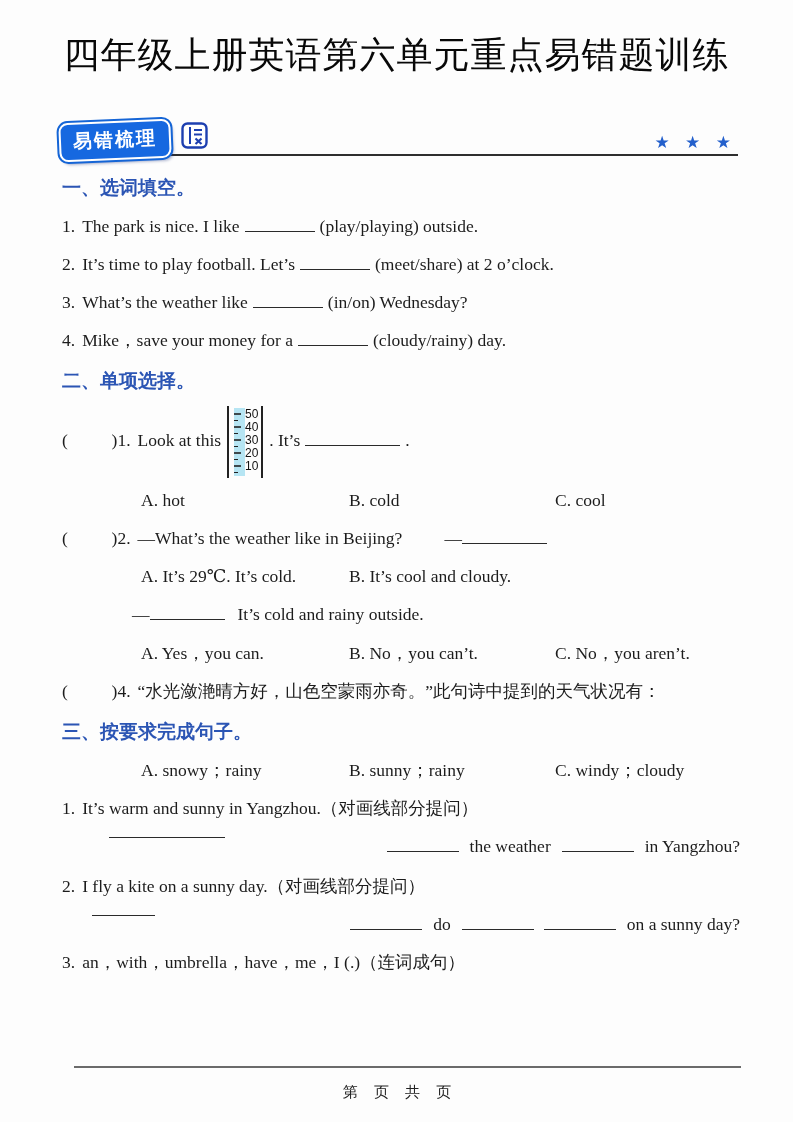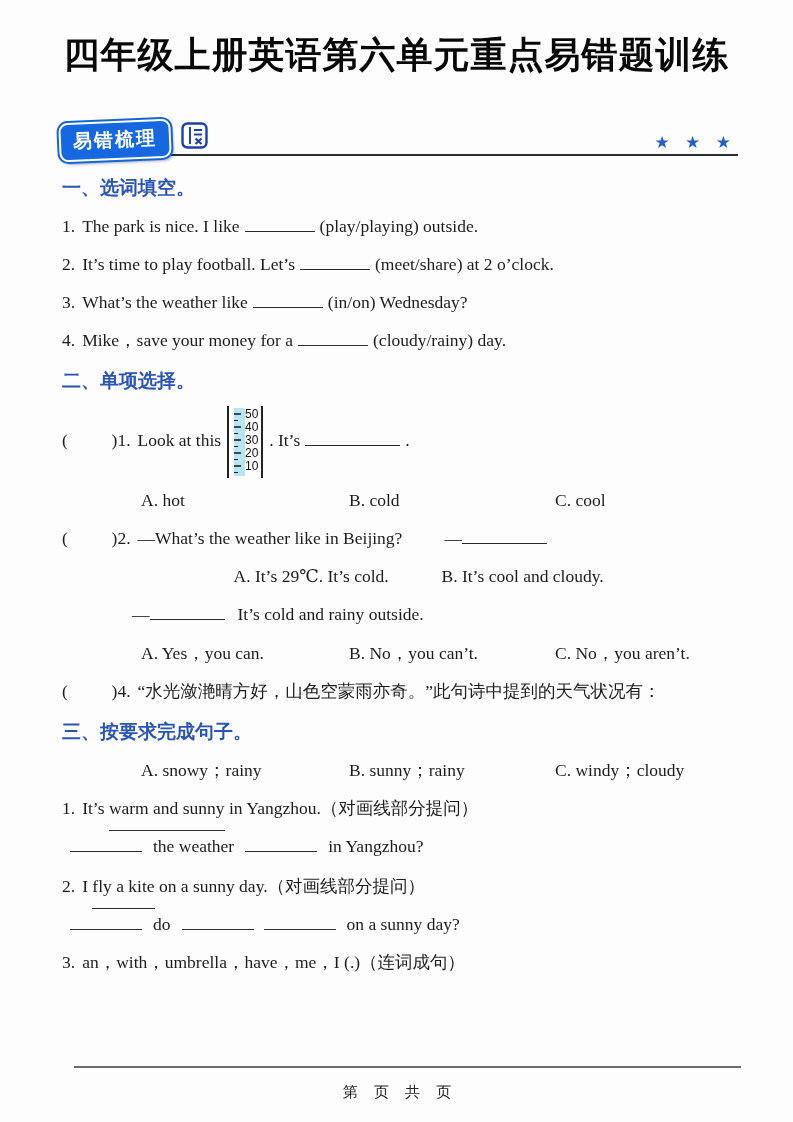--- a/index.html
+++ b/index.html
@@ -5,21 +5,21 @@
   html,body{margin:0;padding:0;background:#e8e8e8;}
   .sheet{
     width:793px;height:1122px;margin:0 auto;position:relative;
     background:#fdfdfd;overflow:hidden;
     font-family:"Liberation Serif","DejaVu Serif",serif;
     color:#1c1c1c;font-size:17.5px;
   }
   .title{
     margin:34px 22px 0;text-align:center;
     font-family:"Liberation Sans","DejaVu Sans",sans-serif;
-    font-weight:bold;font-size:36px;letter-spacing:1px;color:#080808;
+    font-weight:normal;font-size:36px;letter-spacing:1px;color:#080808;
     line-height:1.15;
   }
   
   .hdr{position:relative;margin:44px 53px 0;height:42px;}
   .hdr-line{position:absolute;left:42px;right:2px;bottom:5px;border-bottom:2.5px solid #2e2e2e;}
   .badge{
     position:absolute;left:6px;top:2px;display:inline-block;
     background:#1668e0;color:#fff;
     font-family:"Liberation Sans","DejaVu Sans",sans-serif;
     font-weight:bold;font-size:19px;letter-spacing:2px;
@@ -41,28 +41,28 @@
     font-weight:bold;color:#2b55b4;font-size:19px;line-height:24px;
   }
   .num{margin-right:7px;}
   .qnum{margin-right:7px;}
   .paren{white-space:pre;}
   .bl{
     display:inline-block;border-bottom:1.6px solid #2a2a2a;
     height:15px;margin:0 5px;vertical-align:baseline;
   }
   .w70{width:70px}.w72{width:72px}.w75{width:75px}.w85{width:85px}.w95{width:95px}
-  .opts{display:flex;margin-left:79px;justify-content:center;}
+  .opts{display:flex;margin-left:79px;}
   .opt-a{width:208px;}
   .opt-b{width:206px;}
   .opt-c{flex:1;}
   .ansline{margin-left:70px;}
-  .subline{margin-left:8px;}
+  .subline{margin-left:8px;text-align:right;}
   .tail{margin-left:42px;}
-  .u{border-bottom:1.6px solid #2a2a2a;padding-bottom:12px;}
+  .u{border-bottom:1.6px solid #2a2a2a;padding-bottom:19px;}
   .therm{vertical-align:middle;margin:0 5px;}
   .footer-line{position:absolute;left:74px;right:52px;top:1066px;border-top:2px solid #6b6b6b;}
   .footer-text{
     position:absolute;left:7px;right:0;top:1083px;text-align:center;
     font-size:15px;letter-spacing:6px;color:#222;
     font-family:"Liberation Sans","DejaVu Sans",sans-serif;
   }
 </style>
 </head>
 <body>

